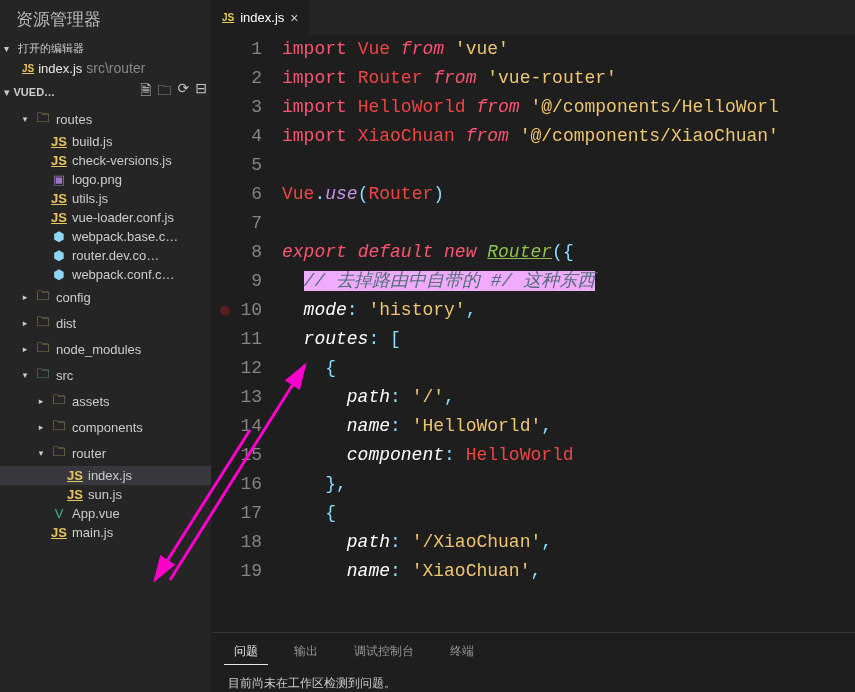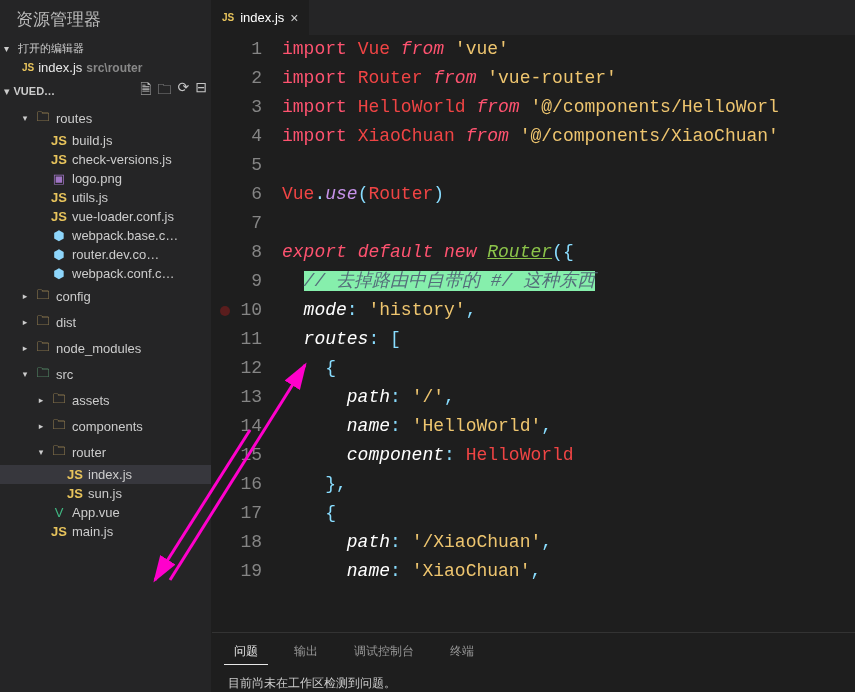--- a/index.html
+++ b/index.html
@@ -37,21 +37,21 @@
 .section-header .chev { width: 14px; font-size: 10px; }
 .section-header .label { flex: 1; font-weight: normal; text-transform: uppercase; }
 .open-editors-item {
   display: flex;
   align-items: center;
   padding: 2px 4px 2px 22px;
   font-size: 13px;
   gap: 4px;
 }
 .open-editors-item .name { color: #e8e8e8; }
-.open-editors-item .path { color: #888; font-size: 12px; font-weight: bold; }
+.open-editors-item .path { color: #888; font-size: 14px; }
 .project-header {
   display: flex;
   align-items: center;
   padding: 2px 4px;
   gap: 4px;
   font-size: 11px;
 }
 .project-header .label { font-weight: bold; color: #ccc; flex: 1; }
 .project-header .actions { display: flex; gap: 6px; }
 .project-header .actions span { cursor: pointer; font-size: 14px; color: #c5c5c5; }
@@ -63,21 +63,21 @@
   gap: 5px;
   cursor: pointer;
   font-size: 13px;
   color: #cccccc;
   white-space: nowrap;
   overflow: hidden;
 }
 .tree-item.selected { background: #37373d; }
 .tree-item .chev { width: 10px; font-size: 9px; text-align: center; color: #ccc; }
 .tree-item .icon { width: 16px; text-align: center; font-size: 13px; }
-.icon-js { color: #e8c45c; font-weight: bold; font-size: 10px; }
+.icon-js { color: #e8c45c; font-weight: bold; font-size: 10px; text-decoration: underline; }
 .icon-folder { color: #d7b36a; }
 .icon-folder-src { color: #73c991; }
 .icon-folder-dist { color: #d7b36a; }
 .icon-png { color: #a074c4; }
 .icon-webpack { color: #8ed6fb; }
 .icon-vue { color: #41b883; }
 .indent-1 { padding-left: 20px; }
 .indent-2 { padding-left: 36px; }
 .indent-3 { padding-left: 52px; }
 
@@ -140,21 +140,21 @@
 .kw-default { color: #ff5370; font-style: italic; }
 .kw-from { color: #ff5370; font-style: italic; }
 .kw-new { color: #ff5370; font-style: italic; }
 .ident { color: #ef4444; }
 .str { color: #eec56f; }
 .fn { color: #c792ea; font-style: italic; }
 .router-link { color: #8bc34a; text-decoration: underline; font-style: italic; }
 .punct { color: #89ddff; }
 .prop { color: #ffffff; font-style: italic; }
 .comment { color: #546e7a; font-style: italic; }
-.comment-hl { background: #86efac; }
+.comment-hl { background: #f0abfc; }
 
 .panel {
   height: 60px;
   background: #1e1e1e;
   border-top: 1px solid #333;
 }
 .panel-tabs {
   display: flex;
   gap: 16px;
   padding: 6px 12px;

